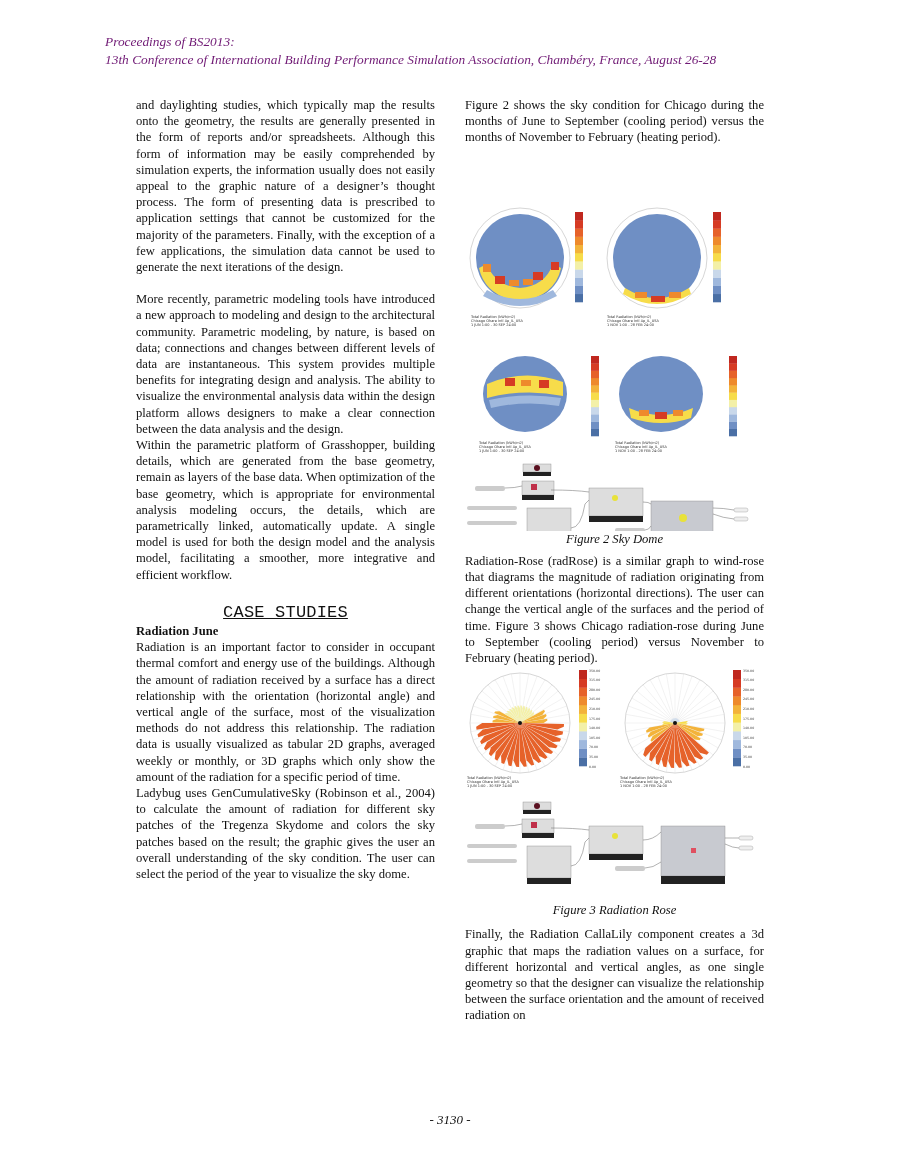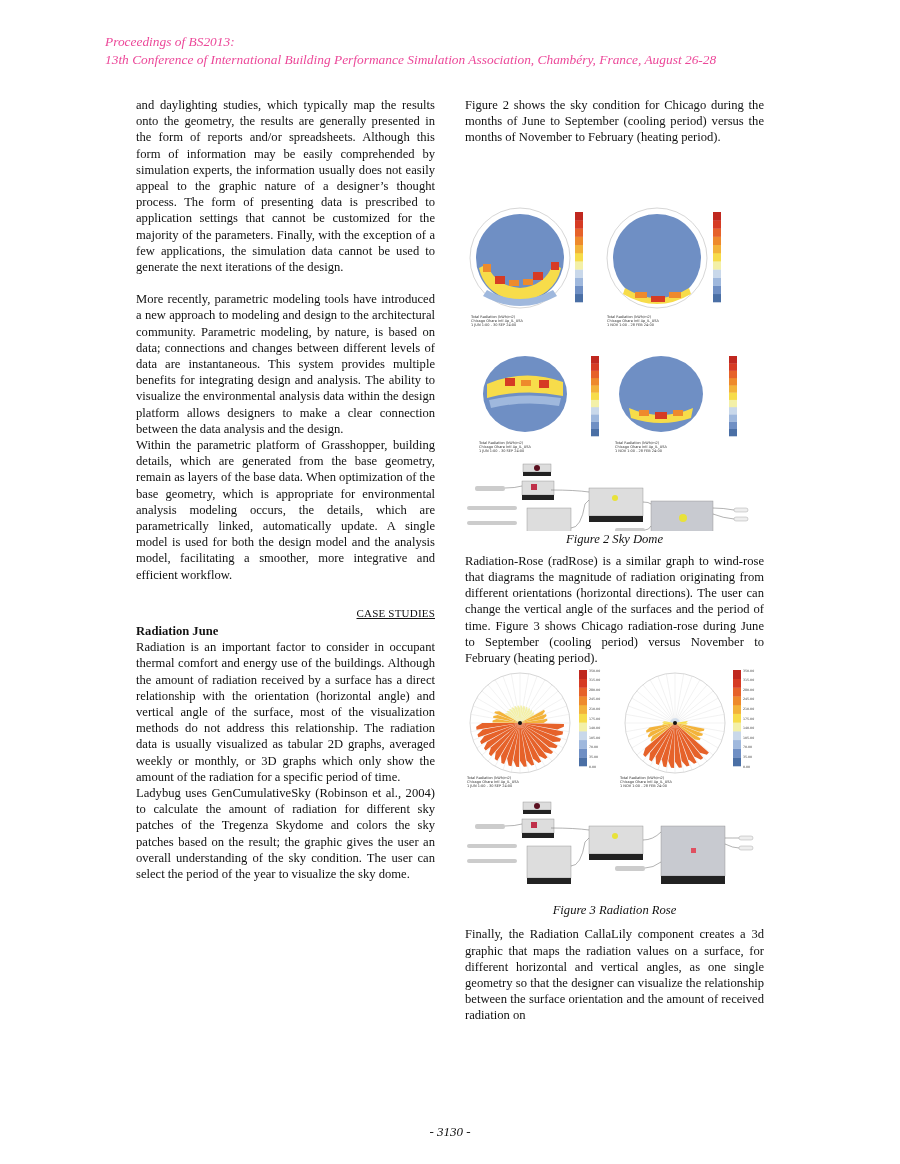--- a/index.html
+++ b/index.html
@@ -1,25 +1,25 @@
 <!DOCTYPE html>
 <html><head>
 <meta charset="utf-8">
 <style>
   html, body { margin: 0; padding: 0; background: #ffffff; }
   body { width: 900px; height: 1164px; position: relative; overflow: hidden; font-family: "Liberation Serif", "DejaVu Serif", serif; color: #111; }
-  .header { position: absolute; left: 105px; top: 33px; font-style: italic; font-size: 13.4px; line-height: 18px; color: #ec4899; }
+  .header { position: absolute; left: 105px; top: 33px; font-style: italic; font-size: 13.4px; line-height: 18px; color: #701a75; }
   .col { position: absolute; top: 97px; width: 299px; font-size: 12.6px; line-height: 16.2px; text-align: justify; }
   .col.left { left: 136px; }
   .col.right { left: 465px; }
   .col p { margin: 0; }
   .sec-bold { font-weight: bold; }
-  .case-head { font-size: 11px; text-decoration: underline; margin: 0; line-height: 20px; letter-spacing: 0.2px; text-align: right; }
+  .case-head { font-size: 17px; text-decoration: underline; margin: 0; line-height: 20px; letter-spacing: 0.2px; text-align: center; font-family: Liberation Mono, monospace; }
   .caption { font-style: italic; text-align: center; }
-  .footer { position: absolute; top: 1112px; left: 0; width: 900px; text-align: center; font-style: italic; font-size: 13px; margin-top: 12px; }
+  .footer { position: absolute; top: 1112px; left: 0; width: 900px; text-align: center; font-style: italic; font-size: 13px; }
   .fig { position: relative; width: 299px; }
   svg text { font-family: "DejaVu Sans", sans-serif; }
 </style>
 </head>
 <body>
 
 <div class="header">
   <div>Proceedings of BS2013:</div>
   <div>13th Conference of International Building Performance Simulation Association, Chambéry, France, August 26-28</div>
 </div>

